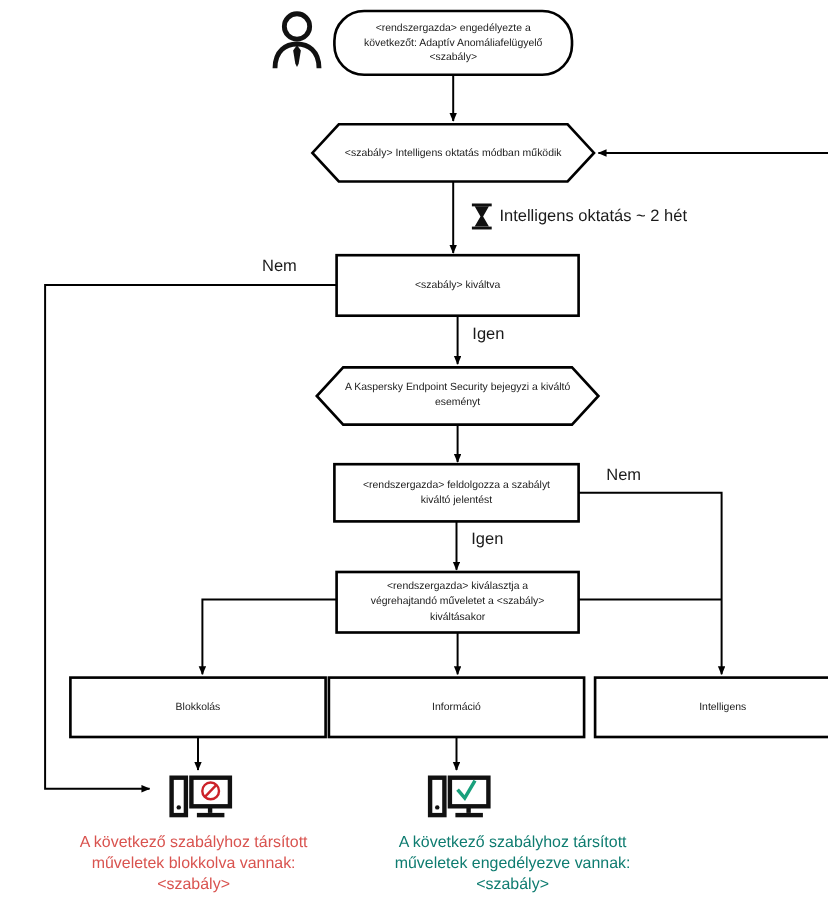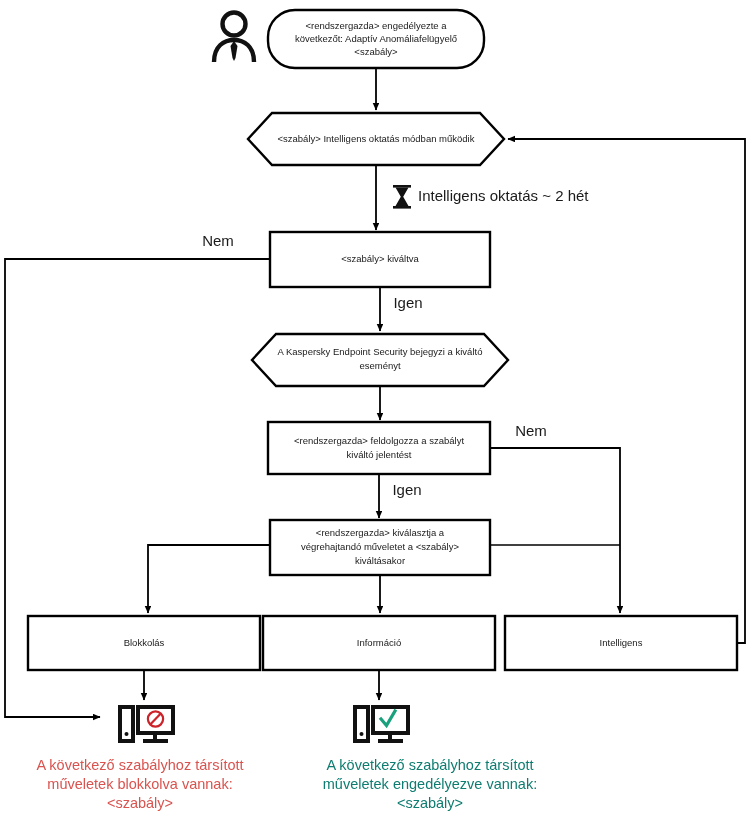--- a/index.html
+++ b/index.html
@@ -11,20 +11,21 @@
   body {
     width: 753px;
     height: 822px;
     font-family: "Liberation Sans", sans-serif;
     overflow: hidden;
   }
   #diagram-root {
     position: relative;
     width: 664px;
     height: 822px;
+    margin-left: 36px;
   }
   svg.flow {
     position: absolute;
     top: 0;
     left: 0;
     width: 753px;
     height: 822px;
     display: block;
   }
   .shape-outline {

